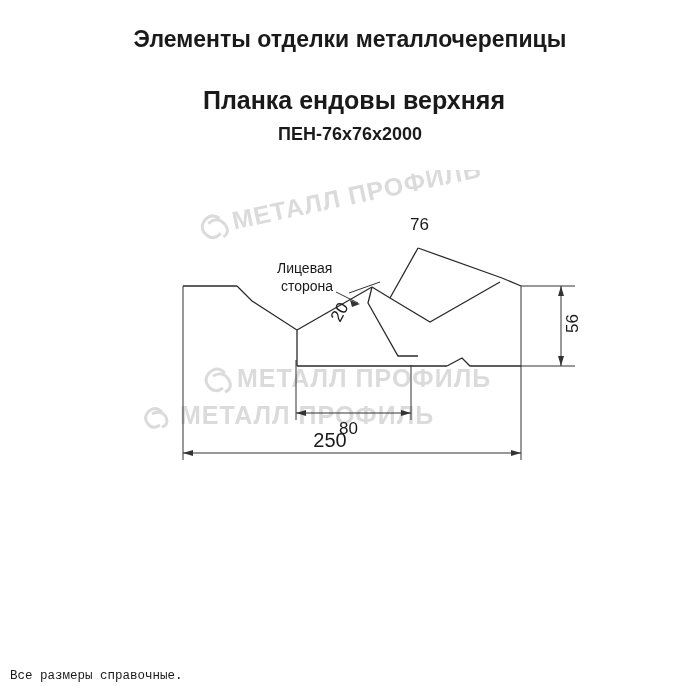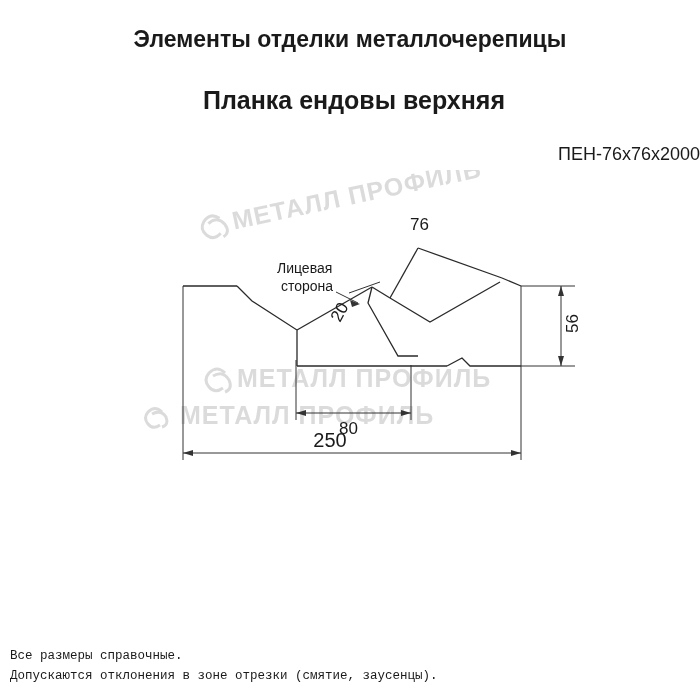--- a/index.html
+++ b/index.html
@@ -37,24 +37,23 @@
     width: 700px;
     text-align: center;
     font-size: 25px;
     font-weight: bold;
   }
   .code {
     position: absolute;
     top: 124px;
     left: 0;
     width: 700px;
-    text-align: right;
+    text-align: center;
     font-size: 18px;
-    font-weight: normal;
-    margin-top: 20px;
+    font-weight: bold;
   }
   .drawing {
     position: absolute;
     top: 170px;
     left: 0;
     width: 700px;
     height: 330px;
   }
   .footnotes {
     position: absolute;
@@ -195,16 +194,15 @@
         <text x="281" y="121" font-size="14">сторона</text>
         <path d="M336,122 L358,133" stroke="#333333" stroke-width="1" fill="none"></path>
         <polygon points="360,134 350,130 352,137" fill="#333333"></polygon>
       </g>
 
     </svg>
   </div>
 
   <div class="footnotes">
     <span class="footnote-line">Все размеры справочные.</span>
-    <span class="footnote-line">Допускаются отклонения в зоне отрезки (смятие, заусенцы).</span>
   </div>
 
 </div>
 
 </body></html>

